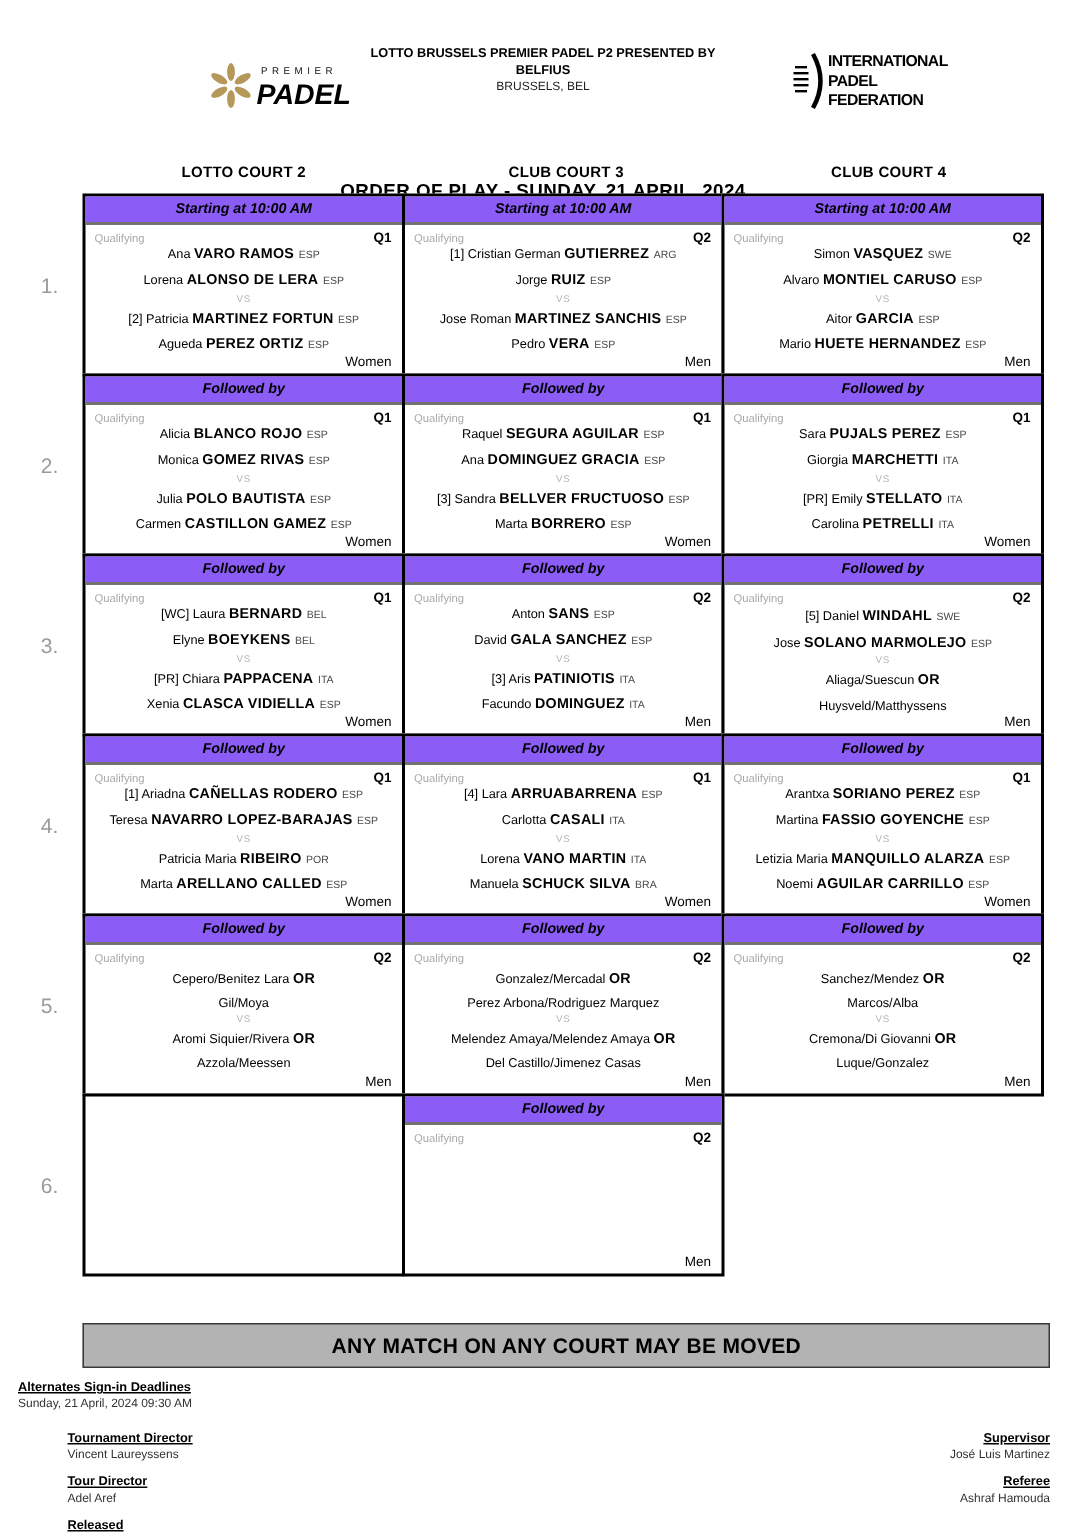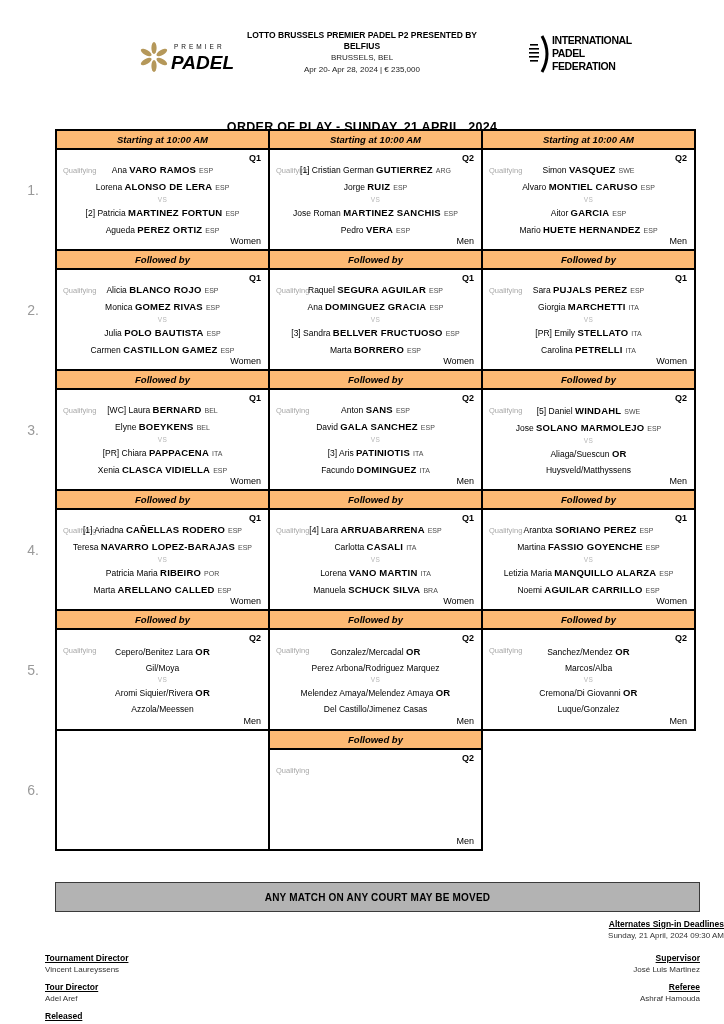--- a/index.html
+++ b/index.html
@@ -26,36 +26,36 @@
   .row-numbers{position:absolute;left:18px;top:129px;width:30px;}
   .rownum{height:122px;display:flex;align-items:center;justify-content:center;color:#9a9a9a;font-size:14px;}
   .rownum + .rownum{margin-top:-2px;}
 
   .grid{position:absolute;left:55px;top:129px;width:645px;}
   .trow{display:flex;height:122px;}
   .trow + .trow{margin-top:-2px;}
   .tcell{width:215px;box-sizing:border-box;border:2px solid #000;background:#fff;display:flex;flex-direction:column;}
   .tcell + .tcell{margin-left:-2px;}
   .tcell.absent{border:none;background:transparent;}
-  .band{height:17px;flex:0 0 17px;background:#fdba74;border-bottom:2px solid #000000;display:flex;align-items:center;justify-content:center;font-size:9.5px;font-weight:bold;font-style:italic;}
+  .band{height:17px;flex:0 0 17px;background:#8b5cf6;border-bottom:2px solid #737373;display:flex;align-items:center;justify-content:center;font-size:9.5px;font-weight:bold;font-style:italic;}
   .match{position:relative;flex:1;}
-  .round{position:absolute;top:16px;left:6px;font-size:7.5px;color:#a9a9a9;}
+  .round{position:absolute;top:4px;left:6px;font-size:7.5px;color:#a9a9a9;}
   .code{position:absolute;top:3px;right:7px;font-size:9px;font-weight:bold;}
   .gender{position:absolute;bottom:3px;right:7px;font-size:9px;font-weight:normal;}
   .lines{position:absolute;left:2px;right:2px;top:11px;bottom:11px;display:flex;flex-direction:column;align-items:center;justify-content:center;}
   .nline{line-height:14.5px;white-space:nowrap;}
   .pre{font-size:8.5px;}
   .sur{font-size:9.5px;font-weight:bold;letter-spacing:.2px;}
   .nat{font-size:7px;color:#4a4a4a;margin-left:3px;}
   .vs{font-size:6.5px;line-height:8px;color:#b5b5b5;text-transform:uppercase;letter-spacing:.5px;}
 
   
   .notice{position:absolute;left:55px;top:882px;width:645px;box-sizing:border-box;height:30px;background:#b3b3b3;border:1.5px solid #3a3a3a;display:flex;flex-direction:column;align-items:center;justify-content:center;}
-  .notice div{font-size:10px;font-weight:bold;line-height:11px;letter-spacing:.2px;}
-  .alternates{position:absolute;left:0;right:0;top:918px;text-align:right;}
+  .notice div{font-size:14px;font-weight:bold;line-height:11px;letter-spacing:.2px;}
+  .alternates{position:absolute;left:12px;right:0;top:918px;text-align:left;}
   .alt-h{font-size:8.5px;font-weight:bold;text-decoration:underline;line-height:12px;}
   .alt-t{font-size:8px;color:#333;line-height:12px;}
   .officials-left{position:absolute;left:45px;top:946px;}
   .officials-right{position:absolute;right:24px;top:946px;text-align:right;}
   .off-label{font-size:8.5px;font-weight:bold;text-decoration:underline;line-height:11px;margin-top:7px;}
   .off-value{font-size:8px;color:#333;line-height:11px;}
 </style>
 </head>
 <body>
 
@@ -76,41 +76,45 @@
       </g>
       <text x="34" y="13" font-size="6.5" letter-spacing="3" fill="#111">PREMIER</text>
       <text x="31" y="33" font-size="19" font-weight="bold" font-style="italic" fill="#000">PADEL</text>
     </svg>
   </div>
 
   <div class="hdr-center">
     <div class="hdr-l1">LOTTO BRUSSELS PREMIER PADEL P2 PRESENTED BY</div>
     <div class="hdr-l2">BELFIUS</div>
     <div class="hdr-l3">BRUSSELS, BEL</div>
-    <div class="hdr-l4">Apr 20- Apr 28, 2024  |  € 235,000</div>
   </div>
 
   <div class="logo-ipf">
     <svg width="120" height="48" viewBox="0 0 120 48">
       <path d="M14,6 q10,18 0,36" stroke="#000" stroke-width="3" fill="none"></path>
       <g fill="#000">
         <rect x="2" y="14" width="8" height="1.6"></rect>
           <rect x="1" y="18" width="10" height="1.6"></rect>
         <rect x="1" y="22" width="10" height="1.6"></rect>
           <rect x="1" y="26" width="10" height="1.6"></rect>
         <rect x="2" y="30" width="8" height="1.6"></rect>
       </g>
       <text x="24" y="14" font-size="10.5" font-weight="bold" letter-spacing="-0.4" fill="#000">INTERNATIONAL</text>
       <text x="24" y="27" font-size="10.5" font-weight="bold" letter-spacing="-0.4" fill="#000">PADEL</text>
       <text x="24" y="40" font-size="10.5" font-weight="bold" letter-spacing="-0.4" fill="#000">FEDERATION</text>
     </svg>
   </div>
 
   <div class="title">ORDER OF PLAY - SUNDAY, 21 APRIL, 2024</div>
 
+  <div class="court-headers">
+    <div class="ch">LOTTO COURT 2</div>
+    <div class="ch">CLUB COURT 3</div>
+    <div class="ch">CLUB COURT 4</div>
+  </div>
 
   <div class="row-numbers">
       <div class="rownum">1.</div>
       <div class="rownum">2.</div>
       <div class="rownum">3.</div>
       <div class="rownum">4.</div>
       <div class="rownum">5.</div>
       <div class="rownum">6.</div>
     </div>
   <div class="grid">

